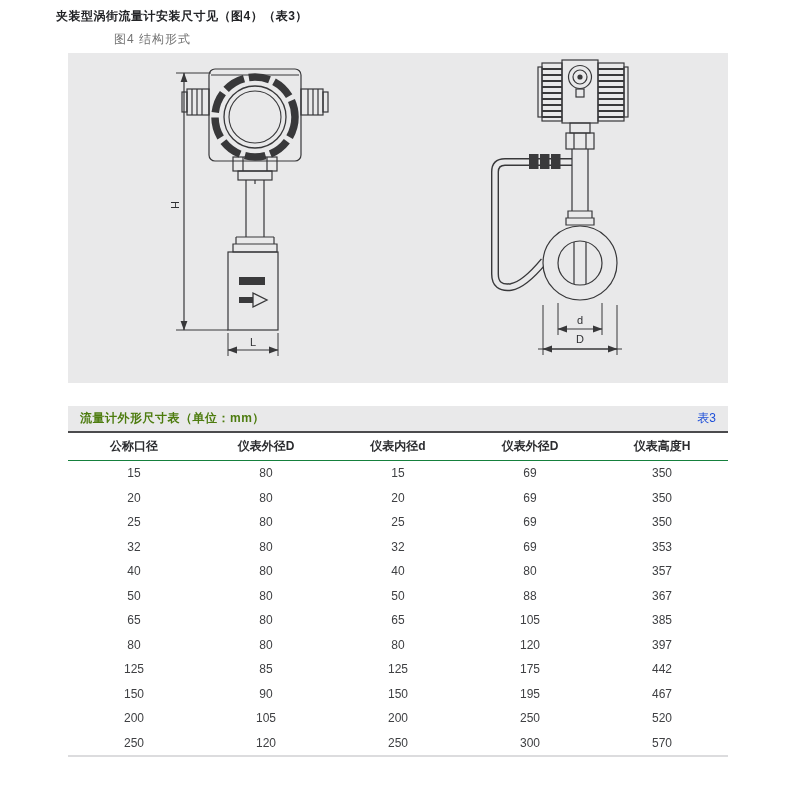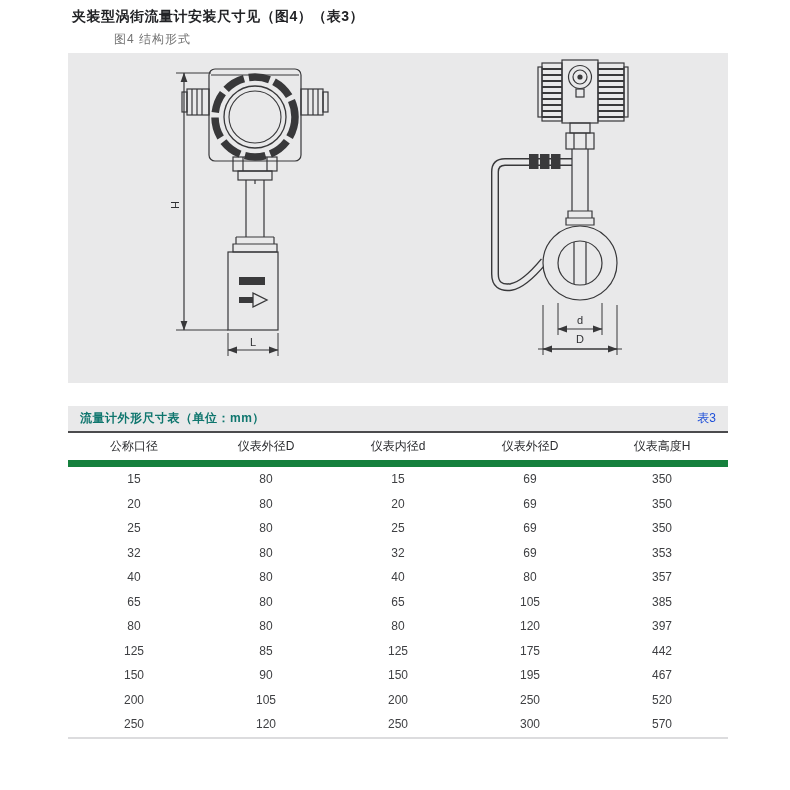--- a/index.html
+++ b/index.html
@@ -1,47 +1,47 @@
 <!DOCTYPE html>
 <html><head>
 <meta charset="utf-8">
 <style>
   html,body{margin:0;padding:0;}
   body{
     width:790px;height:790px;background:#ffffff;position:relative;overflow:hidden;
     font-family:"Liberation Sans","DejaVu Sans",sans-serif;
   }
   .page-heading{
-    position:absolute;left:72px;top:8px;font-size:14px;font-weight:700;color:#222326;
+    position:absolute;left:56px;top:8px;font-size:12px;font-weight:700;color:#222326;
     letter-spacing:.5px;
     text-align:right;
   }
   .figure-caption{
     position:absolute;left:114px;top:31px;font-size:12px;color:#737373;letter-spacing:1px;
   }
   .figure-panel{
     position:absolute;left:68px;top:53px;width:660px;height:330px;background:#e9e9ea;
   }
   .figure-panel svg{display:block;}
   .table-wrap{
     position:absolute;left:68px;top:406px;width:660px;
   }
   .table-titlebar{
     height:25px;background:#e9e9ea;display:flex;align-items:center;
     justify-content:space-between;padding:0 12px;box-sizing:border-box;
   }
-  .table-title{font-size:12px;font-weight:600;color:#0f766e;letter-spacing:.5px;}
+  .table-title{font-size:12px;font-weight:600;color:#4d7c0f;letter-spacing:.5px;}
   .table-tag{font-size:12px;color:#1d4ed8;}
   table.dim-table{
     width:100%;border-collapse:collapse;table-layout:fixed;
     border-bottom:2px solid #dcdcde;
   }
   table.dim-table th{
-    height:27px;font-size:12px;font-weight:400;color:#2b2c2f;text-align:center;
-    border-top:2px solid #4b4b4d;border-bottom:7px solid #15803d;padding:0;
+    height:27px;font-size:12px;font-weight:700;color:#2b2c2f;text-align:center;
+    border-top:2px solid #4b4b4d;border-bottom:1px solid #15803d;padding:0;
   }
   table.dim-table td{
     height:24.5px;font-size:12px;color:#3f4043;text-align:center;padding:0;
   }
   .dim-text{font-size:11px;fill:#303134;}
 </style>
 </head>
 <body>
 
 <div class="page-heading">夹装型涡街流量计安装尺寸见（图4）（表3）</div>
@@ -214,20 +214,27 @@
           <td>353</td>
         </tr>
         <tr>
           <td>40</td>
           <td>80</td>
           <td>40</td>
           <td>80</td>
           <td>357</td>
         </tr>
         <tr>
+          <td>50</td>
+          <td>80</td>
+          <td>50</td>
+          <td>88</td>
+          <td>367</td>
+        </tr>
+        <tr>
           <td>65</td>
           <td>80</td>
           <td>65</td>
           <td>105</td>
           <td>385</td>
         </tr>
         <tr>
           <td>80</td>
           <td>80</td>
           <td>80</td>

